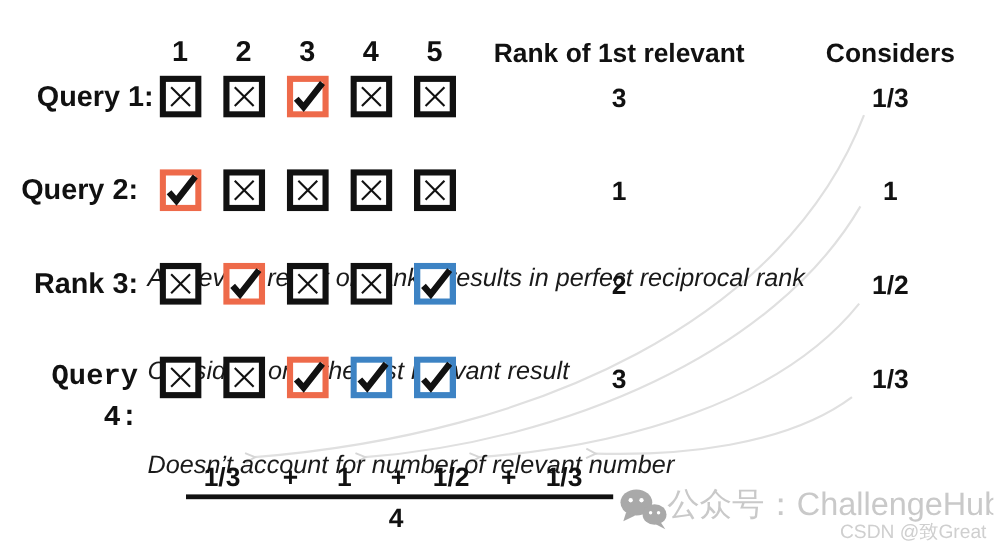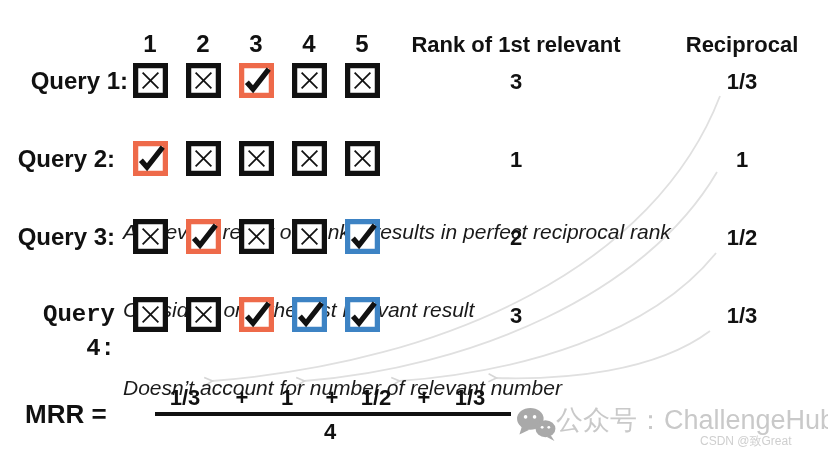--- a/index.html
+++ b/index.html
@@ -17,21 +17,21 @@
   .q-label{font-size:24px;font-weight:bold;width:100px;text-align:right;line-height:34px;height:34px;}
   .box{width:35px;height:35px;}
   .val{font-size:22px;font-weight:bold;text-align:center;line-height:26px;}
   .note{font-size:21px;font-style:italic;line-height:25px;color:#1a1a1a;}
   .term{font-size:22px;font-weight:bold;width:54px;text-align:center;line-height:26px;top:385px;}
   .frac-bar{background:#111;height:4px;width:356px;left:155px;top:412px;}
   #mrr-label{left:25px;top:399px;font-size:26px;font-weight:bold;}
   #denominator{left:303px;top:419px;font-size:22px;font-weight:bold;width:54px;text-align:center;}
   #result{left:563px;top:396px;font-size:26px;font-weight:bold;white-space:pre;letter-spacing:0.5px;}
   #wm-text{left:556px;top:402px;font-size:27px;color:#c9c9c9;white-space:pre;}
-  #wm-csdn{left:700px;top:433px;font-size:12px;color:#cfcfcf;white-space:pre;}
+  #wm-csdn{left:700px;top:433px;font-size:16px;color:#cfcfcf;white-space:pre;}
 </style>
 </head>
 <body>
 
 <div id="canvas">
 
   <svg id="curves" width="828" height="456">
     <defs>
       <marker id="arr" markerWidth="12" markerHeight="12" refX="2.5" refY="5" orient="auto" markerUnits="userSpaceOnUse">
         <path d="M10,1 L2,5 L10,9" fill="none" stroke="#d6d6d6" stroke-width="1.6"></path>
@@ -44,21 +44,21 @@
   </svg>
 
   <div id="pos-headers">
       <div class="abs pos-num txt" style="left:128px;">1</div>
       <div class="abs pos-num txt" style="left:181px;">2</div>
       <div class="abs pos-num txt" style="left:234px;">3</div>
       <div class="abs pos-num txt" style="left:287px;">4</div>
       <div class="abs pos-num txt" style="left:340px;">5</div>
     </div>
   <div class="abs col-head center txt" style="left:406px;width:220px;">Rank of 1st relevant</div>
-  <div class="abs col-head center txt" style="left:672px;width:140px;">Reciprocal</div>
+  <div class="abs col-head center txt" style="left:672px;width:140px;">Considers</div>
 
   <div id="rows">
       <div>
         <div class="abs q-label txt" style="left:28px;top:64px;">Query 1:</div>
         <div class="abs box txt" style="left:133px;top:63px;"><svg viewBox="0 0 40 40" width="35" height="35">
             <rect x="3" y="3" width="34" height="34" fill="#ffffff" stroke="#111111" stroke-width="6"></rect>
             <line x1="11" y1="11" x2="29" y2="29" stroke="#111111" stroke-width="2"></line>
             <line x1="29" y1="11" x2="11" y2="29" stroke="#111111" stroke-width="2"></line>
           </svg></div>
         <div class="abs box txt" style="left:186px;top:63px;"><svg viewBox="0 0 40 40" width="35" height="35">
@@ -107,21 +107,21 @@
         <div class="abs box txt" style="left:345px;top:141px;"><svg viewBox="0 0 40 40" width="35" height="35">
             <rect x="3" y="3" width="34" height="34" fill="#ffffff" stroke="#111111" stroke-width="6"></rect>
             <line x1="11" y1="11" x2="29" y2="29" stroke="#111111" stroke-width="2"></line>
             <line x1="29" y1="11" x2="11" y2="29" stroke="#111111" stroke-width="2"></line>
           </svg></div>
         <div class="abs val txt" style="left:486px;top:147px;width:60px;">1</div>
         <div class="abs val txt" style="left:707px;top:147px;width:70px;">1</div>
         <div class="abs note txt" style="left:123px;top:219px;">A relevant result on rank 1 results in perfect reciprocal rank</div>
       </div>
       <div>
-        <div class="abs q-label txt" style="left:15px;top:220px;">Query 3:</div>
+        <div class="abs q-label txt" style="left:15px;top:220px;">Rank 3:</div>
         <div class="abs box txt" style="left:133px;top:219px;"><svg viewBox="0 0 40 40" width="35" height="35">
             <rect x="3" y="3" width="34" height="34" fill="#ffffff" stroke="#111111" stroke-width="6"></rect>
             <line x1="11" y1="11" x2="29" y2="29" stroke="#111111" stroke-width="2"></line>
             <line x1="29" y1="11" x2="11" y2="29" stroke="#111111" stroke-width="2"></line>
           </svg></div>
         <div class="abs box txt" style="left:186px;top:219px;"><svg viewBox="0 0 40 40" width="35" height="35">
             <rect x="3" y="3" width="34" height="34" fill="#ffffff" stroke="#EE6A4A" stroke-width="6"></rect>
             <polyline points="9,22 16,30 34,7" fill="none" stroke="#111111" stroke-width="6"></polyline>
           </svg></div>
         <div class="abs box txt" style="left:239px;top:219px;"><svg viewBox="0 0 40 40" width="35" height="35">
@@ -165,21 +165,20 @@
         <div class="abs box txt" style="left:345px;top:297px;"><svg viewBox="0 0 40 40" width="35" height="35">
             <rect x="3" y="3" width="34" height="34" fill="#ffffff" stroke="#3D83C4" stroke-width="6"></rect>
             <polyline points="9,22 16,30 34,7" fill="none" stroke="#111111" stroke-width="6"></polyline>
           </svg></div>
         <div class="abs val txt" style="left:486px;top:303px;width:60px;">3</div>
         <div class="abs val txt" style="left:707px;top:303px;width:70px;">1/3</div>
         <div class="abs note txt" style="left:123px;top:375px;">Doesn’t account for number of relevant number</div>
       </div>
     </div>
 
-  <div id="mrr-label" class="abs txt">MRR =</div>
   <div id="numerator">
       <div class="abs term txt" style="left:158px;">1/3</div>
       <div class="abs term txt" style="left:215px;">+</div>
       <div class="abs term txt" style="left:260px;">1</div>
       <div class="abs term txt" style="left:305px;">+</div>
       <div class="abs term txt" style="left:349px;">1/2</div>
       <div class="abs term txt" style="left:397px;">+</div>
       <div class="abs term txt" style="left:443px;">1/3</div>
     </div>
   <div class="abs frac-bar txt"></div>

